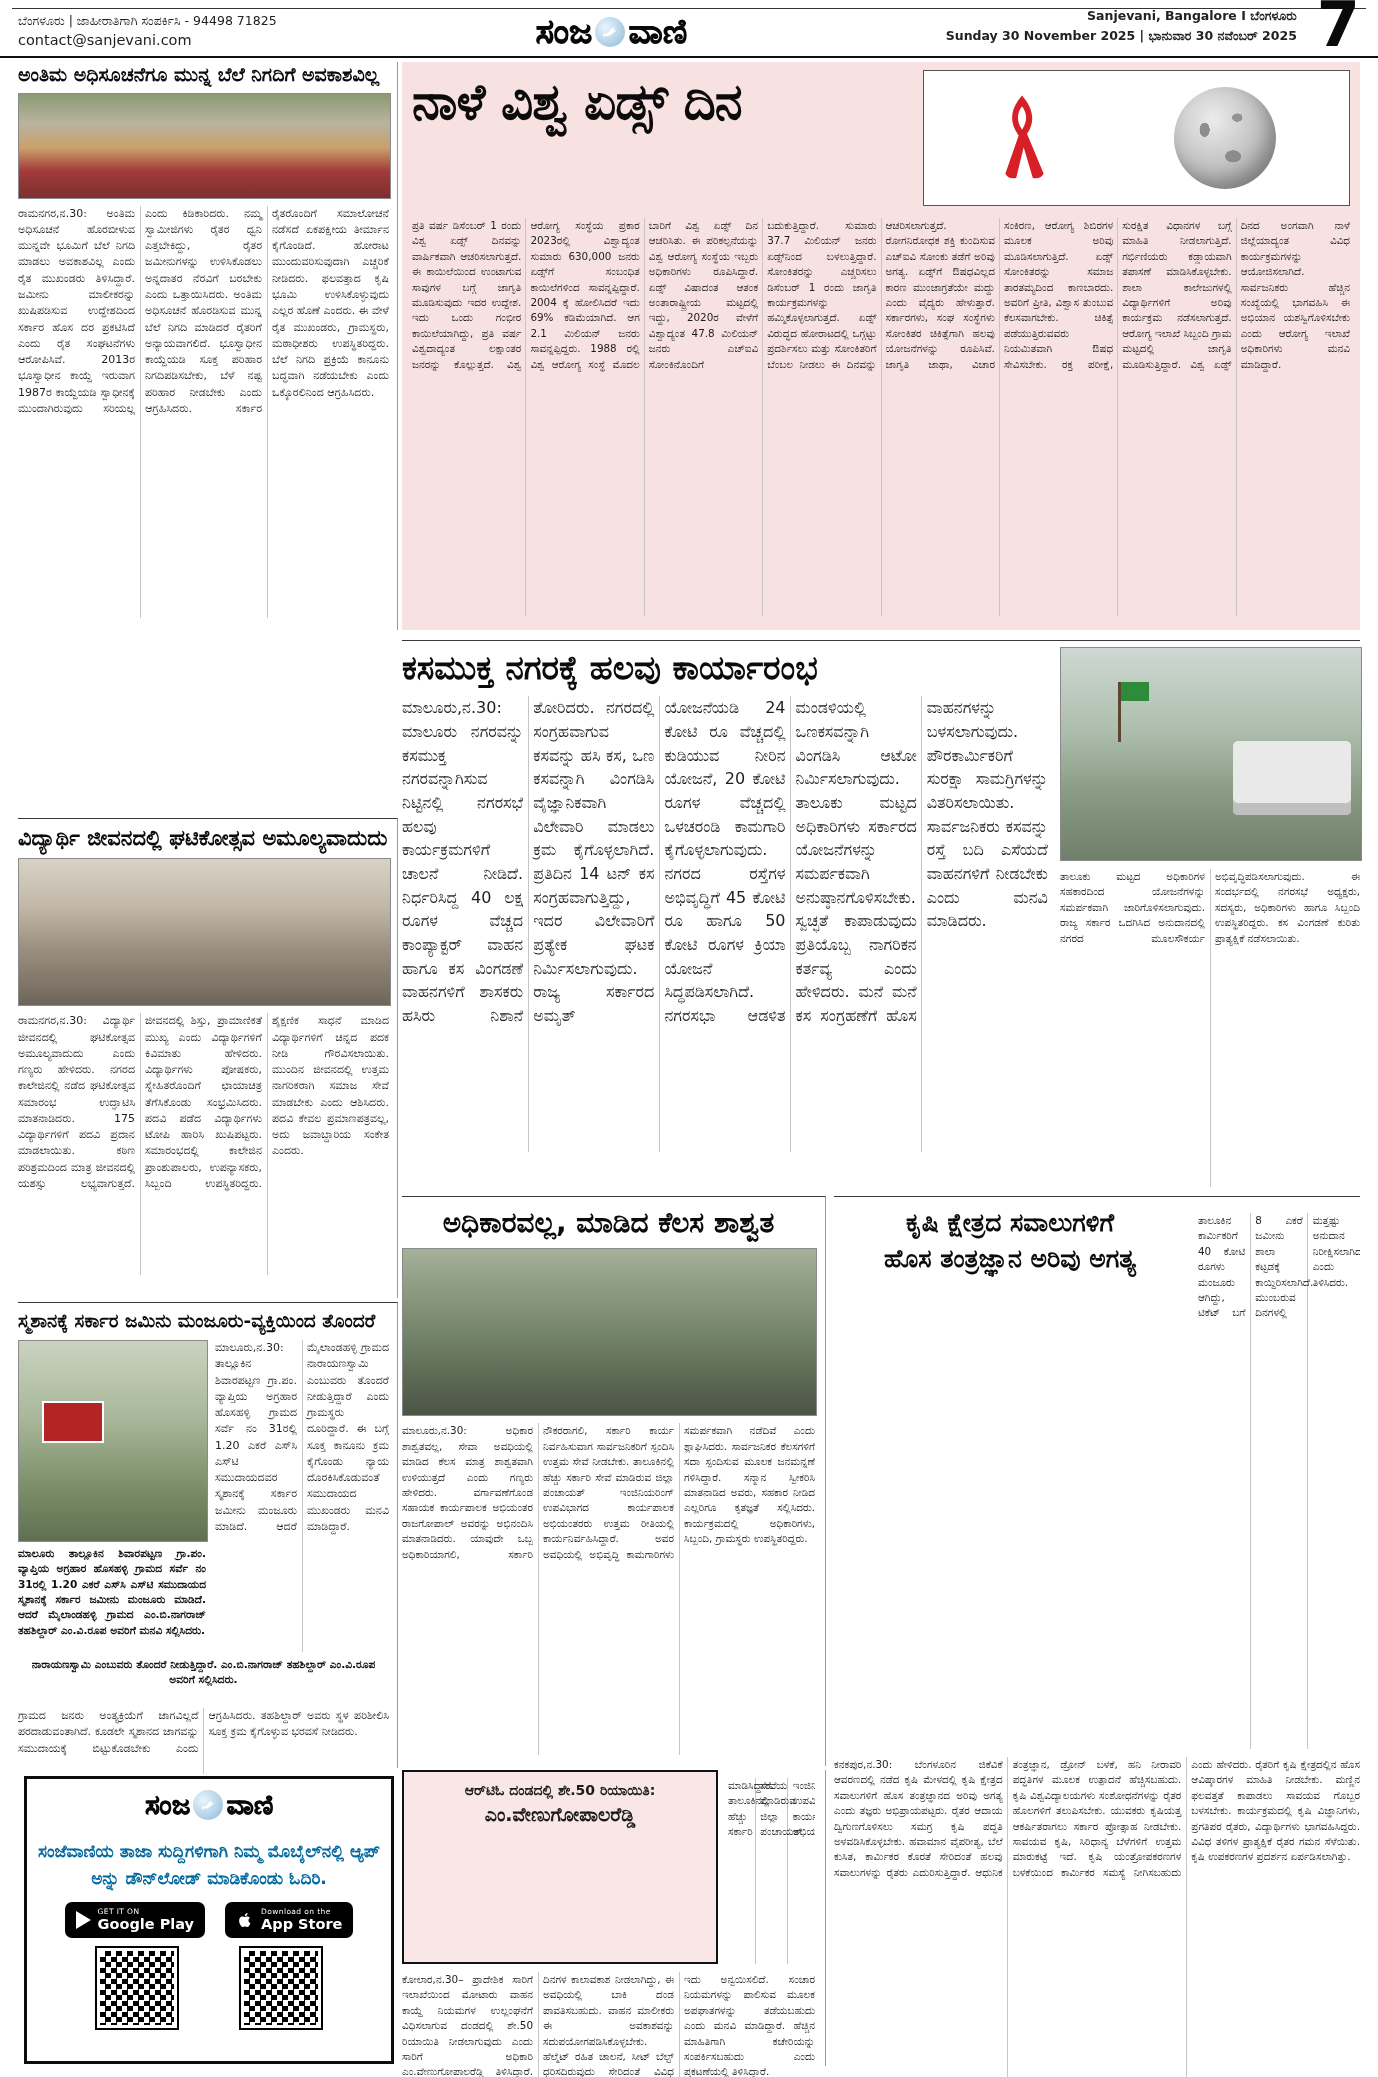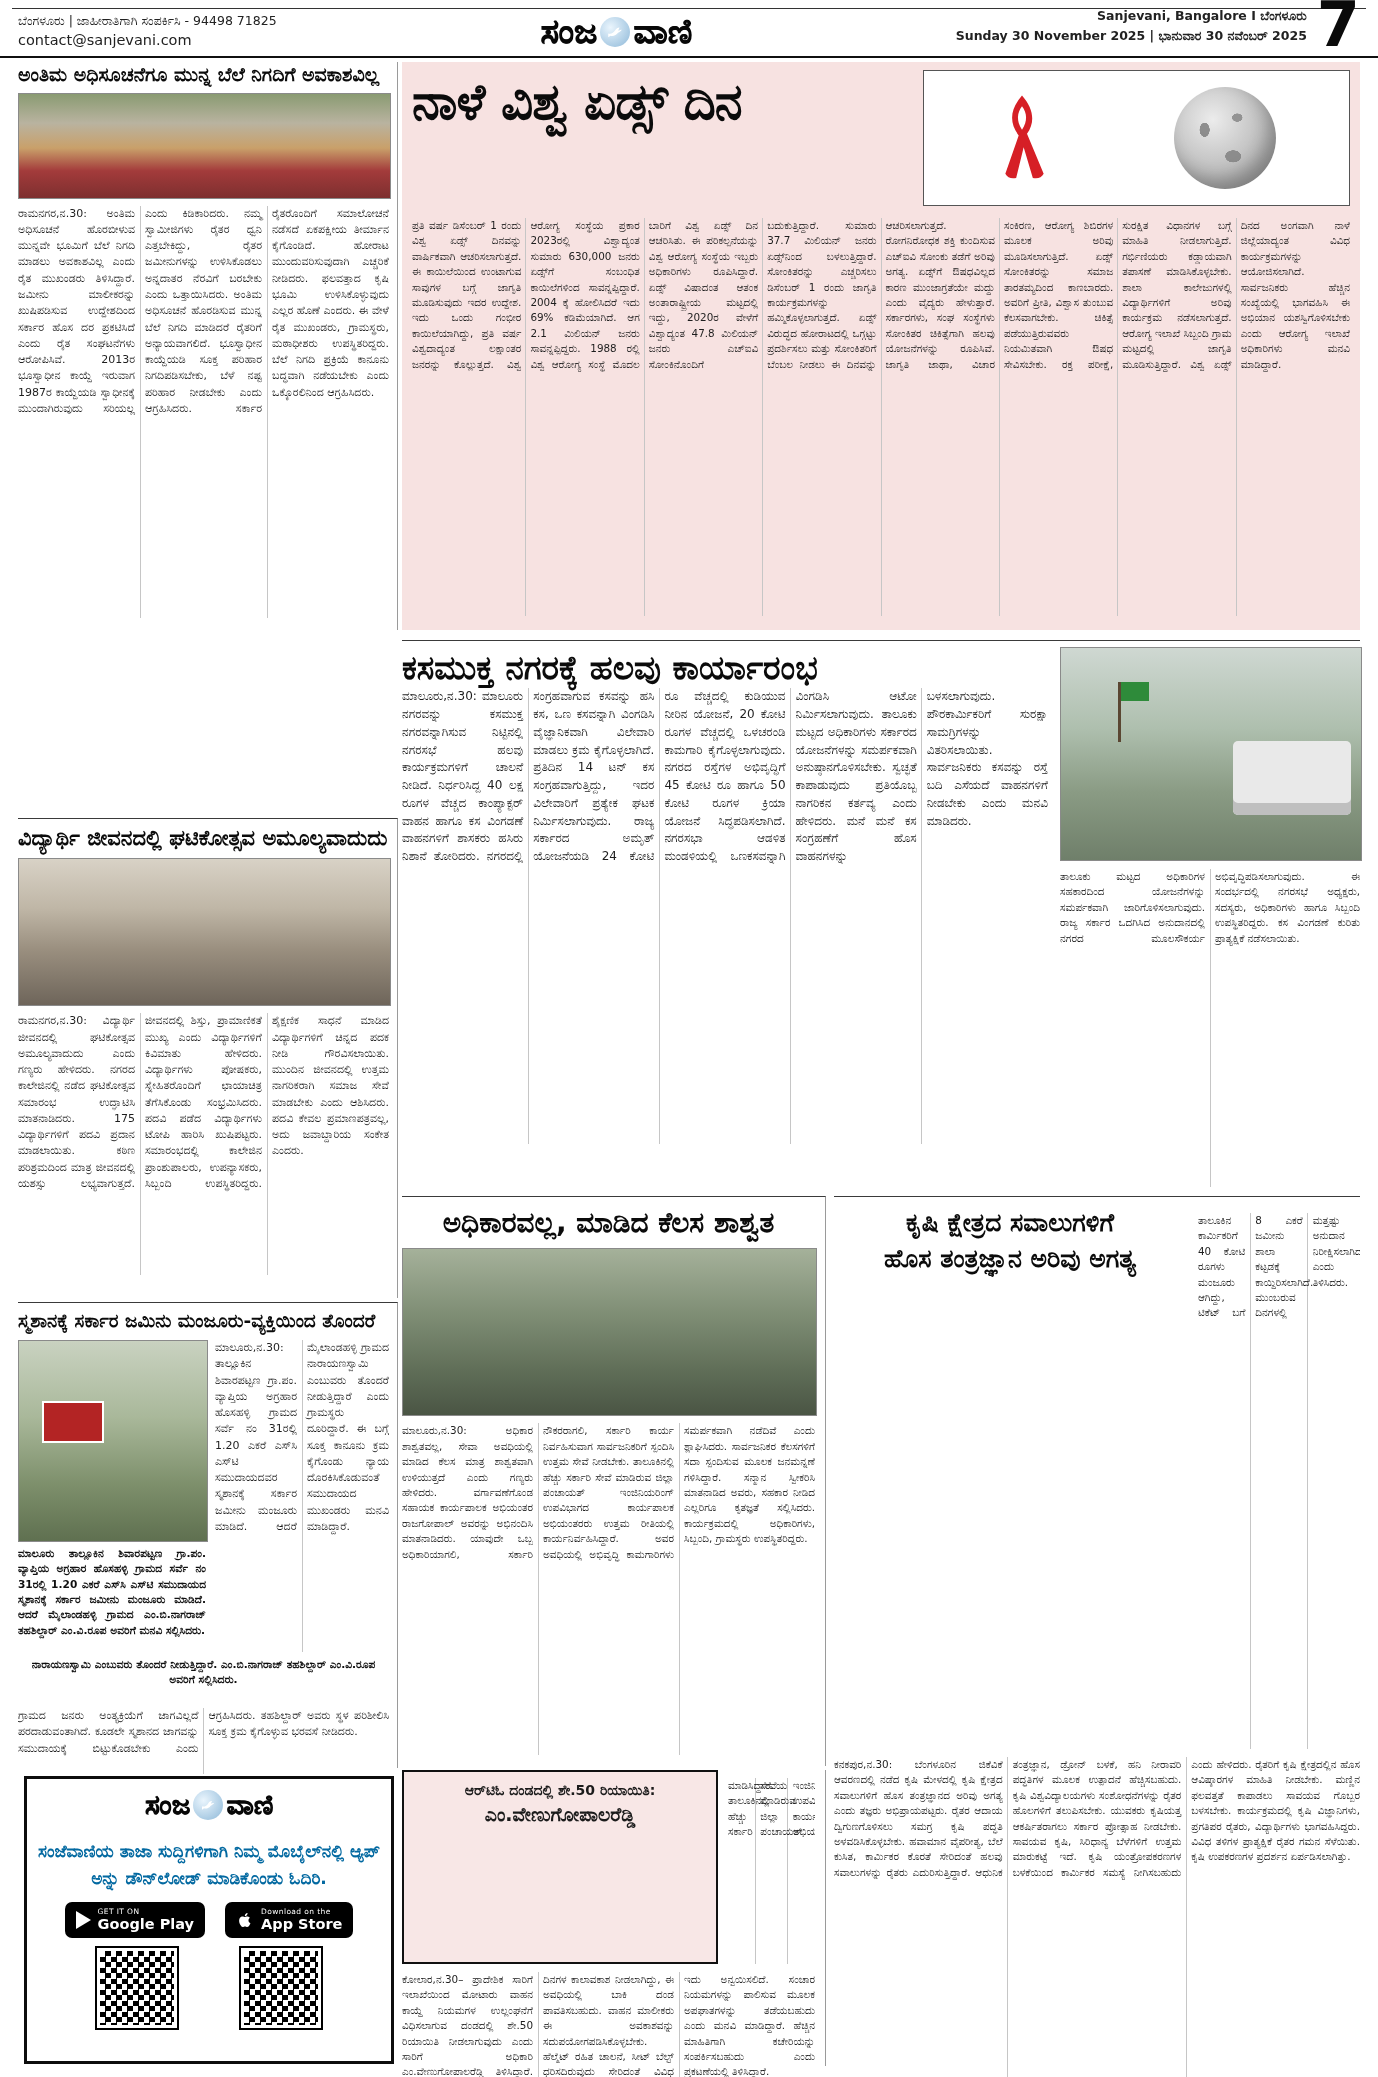--- a/index.html
+++ b/index.html
@@ -10,21 +10,21 @@
 
   
   .header{left:0;top:0;width:1378px;height:58px;border-bottom:2.5px solid #101010;
           display:flex;align-items:flex-end;justify-content:space-between;padding:12px 18px 4px;}
   .hdr-left{font-size:12.5px;line-height:1.5;color:#222;}
   .hdr-left .email{font-size:14.5px;}
   .masthead{display:flex;align-items:center;gap:3px;font-weight:800;font-size:34px;color:#080808;
             letter-spacing:.5px;text-shadow:1px 0 0 #000;}
   .dove{width:30px;height:30px;border-radius:50%;background:radial-gradient(circle at 35% 35%,#eaf5fd,#8db8d8);
         display:flex;align-items:center;justify-content:center;flex:0 0 auto;}
-  .hdr-right{display:flex;align-items:center;gap:10px;}
+  .hdr-right{display:flex;align-items:center;gap:20px;}
   .hdr-right .lines{text-align:right;font-size:12.5px;line-height:1.55;color:#222;font-weight:bold;}
   .pageno{font-size:62px;font-weight:800;line-height:.85;color:#0a0a0a;}
 
   
   .headline{font-weight:bold;color:#0b0b0b;line-height:1.3;}
   .body-text{font-size:11px;line-height:1.48;text-align:justify;color:#1e1e1e;
              column-gap:10px;column-rule:1px solid #c6c6c6;overflow:hidden;}
   .photo{position:relative;width:100%;overflow:hidden;border:1px solid #8a8a8a;}
   .caption{font-weight:bold;font-size:10.6px;line-height:1.45;color:#101010;}
 
@@ -52,21 +52,21 @@
   .aids-text .world{color:#8d8d8d;font-size:13px;letter-spacing:4px;}
   .aids-text .aids{color:#d61f26;font-size:26px;font-weight:800;letter-spacing:3px;}
   .aids-text .day{color:#7d7d7d;font-size:17px;font-weight:bold;letter-spacing:5px;}
   .aids-text .date{color:#d61f26;font-size:9.5px;letter-spacing:2.5px;margin-top:2px;}
   .pink .body-text{margin-top:12px;height:398px;column-count:8;font-size:10.4px;column-gap:9px;}
 
   
   .artC{left:402px;top:640px;width:958px;height:552px;border-top:1.5px solid #3a3a3a;padding-top:6px;
         display:grid;grid-template-columns:1fr 300px;column-gap:12px;}
   .artC .headline{font-size:33px;line-height:1.25;}
-  .artC .left .body-text{height:456px;column-count:5;font-size:12px;}
+  .artC .left .body-text{margin-top:8px;height:456px;column-count:5;font-size:16px;}
   .photoC{height:212px;
     background:linear-gradient(180deg,#cfd8d2 0%,#aebfae 38%,#8a9b84 68%,#6f7f6a 100%);}
   .photoC .truck{position:absolute;right:10px;top:44%;width:118px;height:74px;background:#e9e9e9;
                  border-radius:5px;box-shadow:inset 0 -12px 0 #bfbfbf;}
   .photoC .flag{position:absolute;left:20%;top:16%;width:28px;height:19px;background:#2e8b3a;}
   .photoC .pole{position:absolute;left:19%;top:16%;width:3px;height:60px;background:#5a4632;}
   .artC .right .body-text{margin-top:8px;height:318px;column-count:2;font-size:10.4px;}
 
   
   .artD{left:18px;top:818px;width:380px;height:480px;border-top:1.5px solid #3a3a3a;padding:6px 8px 0 0;

